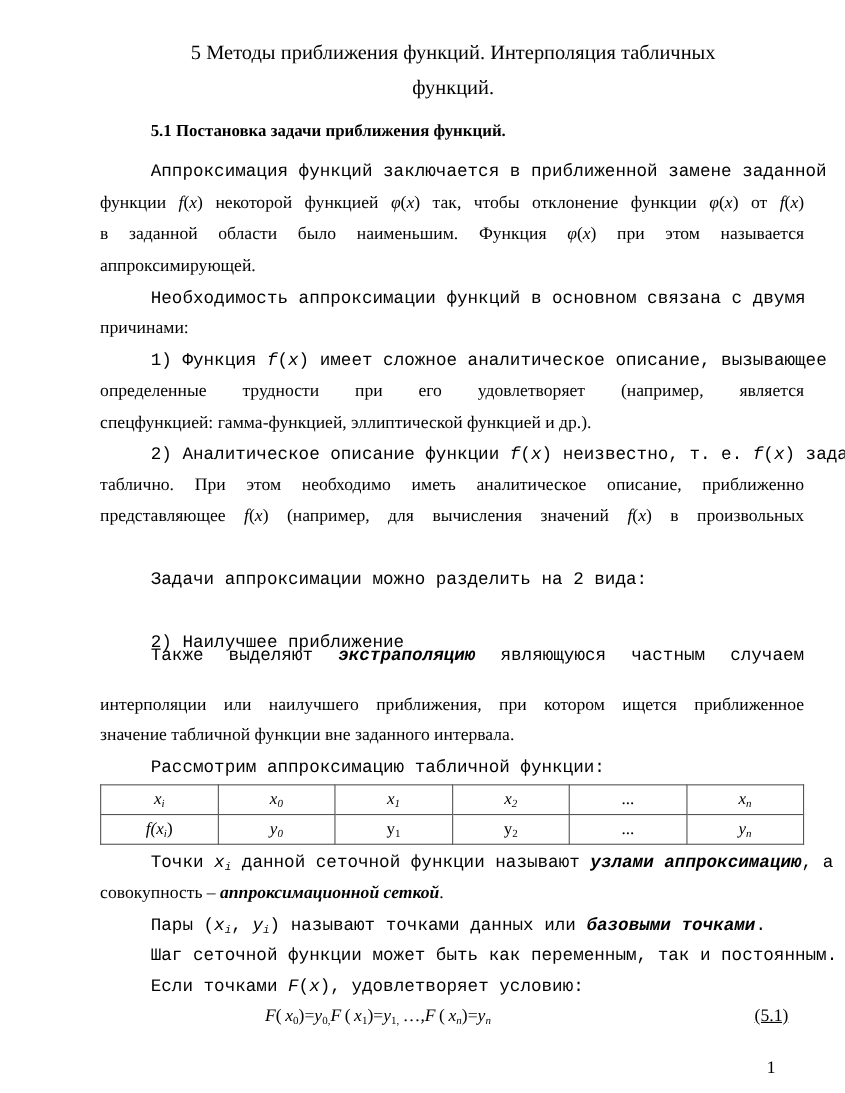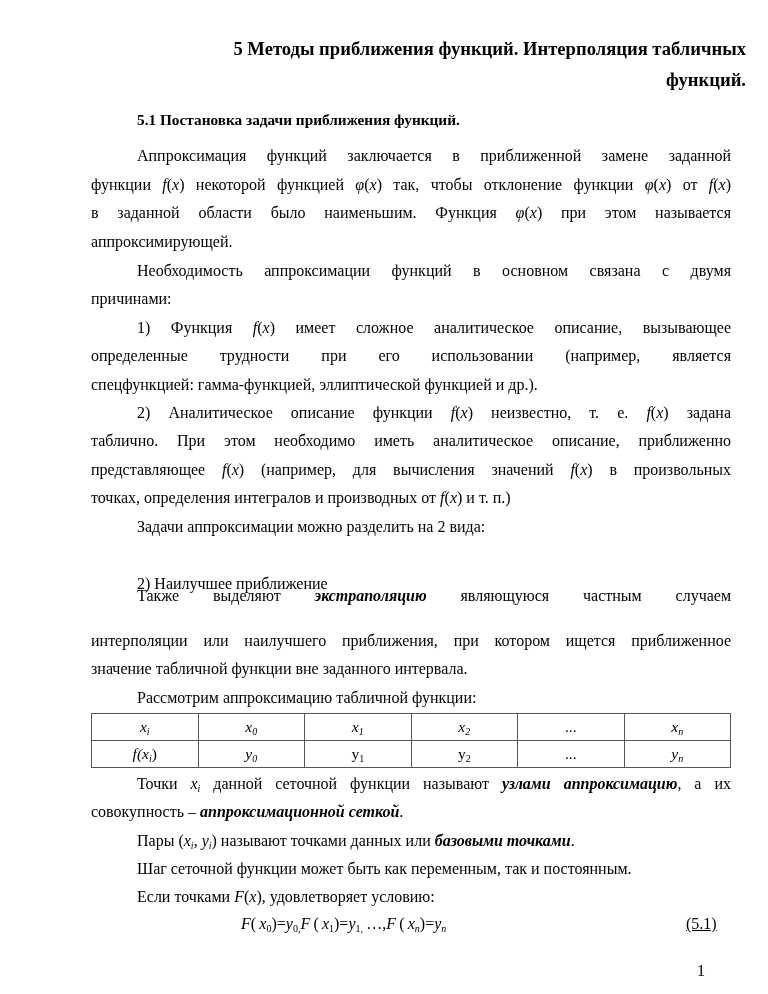--- a/index.html
+++ b/index.html
@@ -3,32 +3,32 @@
 <meta charset="utf-8">
 <style>
   html, body { margin: 0; padding: 0; background: #ffffff; }
   body {
     width: 768px; height: 994px; position: relative; overflow: hidden;
     font-family: "Liberation Serif", "DejaVu Serif", serif;
     color: #000000;
   }
   .page { position: absolute; left: 0; top: 0; width: 768px; height: 994px; }
   .h1 {
-    position: absolute; left: 106px; width: 640px; text-align: right;
-    font-weight: bold; font-size: 18.6px; line-height: 30px;
+    position: absolute; left: 92px; width: 640px; text-align: center;
+    font-weight: normal; font-size: 18.6px; line-height: 30px;
   }
   .h2 {
     position: absolute; left: 137px; font-weight: bold; font-size: 15.3px; line-height: 20px;
   }
   .line {
     position: absolute; left: 91px; width: 640px; font-size: 16px; line-height: 20px;
     white-space: nowrap;
   }
   .justify { text-align: justify; text-align-last: justify; }
-  .indent { left: 137px; width: 594px; }
+  .indent { left: 137px; width: 594px; font-family: Liberation Mono, monospace; }
   i, .it { font-style: italic; }
   b.bi { font-weight: bold; font-style: italic; }
   sub { font-size: 10px; vertical-align: -3px; line-height: 0; }
 
   table.grid {
     position: absolute; left: 91px; top: 713px; width: 640px; height: 54px;
     border-collapse: collapse; table-layout: fixed;
     font-size: 15.5px;
     padding-left: 28px;
   }
@@ -54,27 +54,26 @@
 
   <div class="line indent justify" style="top:146px">Аппроксимация функций заключается в приближенной замене заданной</div>
   <div class="line justify" style="top:175px"><span>функции </span><i>f</i>(<i>x</i>)<span> некоторой функцией </span><i>φ</i>(<i>x</i>)<span> так, чтобы отклонение функции </span><i>φ</i>(<i>x</i>)<span> от </span><i>f</i>(<i>x</i>)</div>
   <div class="line justify" style="top:203px"><span>в заданной области было наименьшим. Функция </span><i>φ</i>(<i>x</i>)<span> при этом называется</span></div>
   <div class="line" style="top:232px">аппроксимирующей.</div>
 
   <div class="line indent justify" style="top:261px">Необходимость аппроксимации функций в основном связана с двумя</div>
   <div class="line" style="top:289px">причинами:</div>
 
   <div class="line indent justify" style="top:318px"><span>1) Функция </span><i>f</i>(<i>x</i>)<span> имеет сложное аналитическое описание, вызывающее</span></div>
-  <div class="line justify" style="top:346px">определенные трудности при его использовании (например, является</div>
+  <div class="line justify" style="top:346px">определенные трудности при его удовлетворяет (например, является</div>
   <div class="line" style="top:375px">спецфункцией: гамма-функцией, эллиптической функцией и др.).</div>
 
   <div class="line indent justify" style="top:403px"><span>2) Аналитическое описание функции </span><i>f</i>(<i>x</i>)<span> неизвестно, т. е. </span><i>f</i>(<i>x</i>)<span> задана</span></div>
   <div class="line justify" style="top:431px">таблично. При этом необходимо иметь аналитическое описание, приближенно</div>
   <div class="line justify" style="top:460px"><span>представляющее </span><i>f</i>(<i>x</i>)<span> (например, для вычисления значений </span><i>f</i>(<i>x</i>)<span> в произвольных</span></div>
-  <div class="line" style="top:488px"><span>точках, определения интегралов и производных от </span><i>f</i>(<i>x</i>)<span> и т. п.)</span></div>
 
   <div class="line indent" style="top:517px">Задачи аппроксимации можно разделить на 2 вида:</div>
   <div class="line indent" style="top:574px">2) Наилучшее приближение</div>
 
   <div class="line indent justify" style="top:586px"><span>Также выделяют </span><b class="bi">экстраполяцию</b><span> являющуюся частным случаем</span></div>
   <div class="line justify" style="top:631px">интерполяции или наилучшего приближения, при котором ищется приближенное</div>
   <div class="line" style="top:659px">значение табличной функции вне заданного интервала.</div>
 
   <div class="line indent" style="top:688px">Рассмотрим аппроксимацию табличной функции:</div>
 

